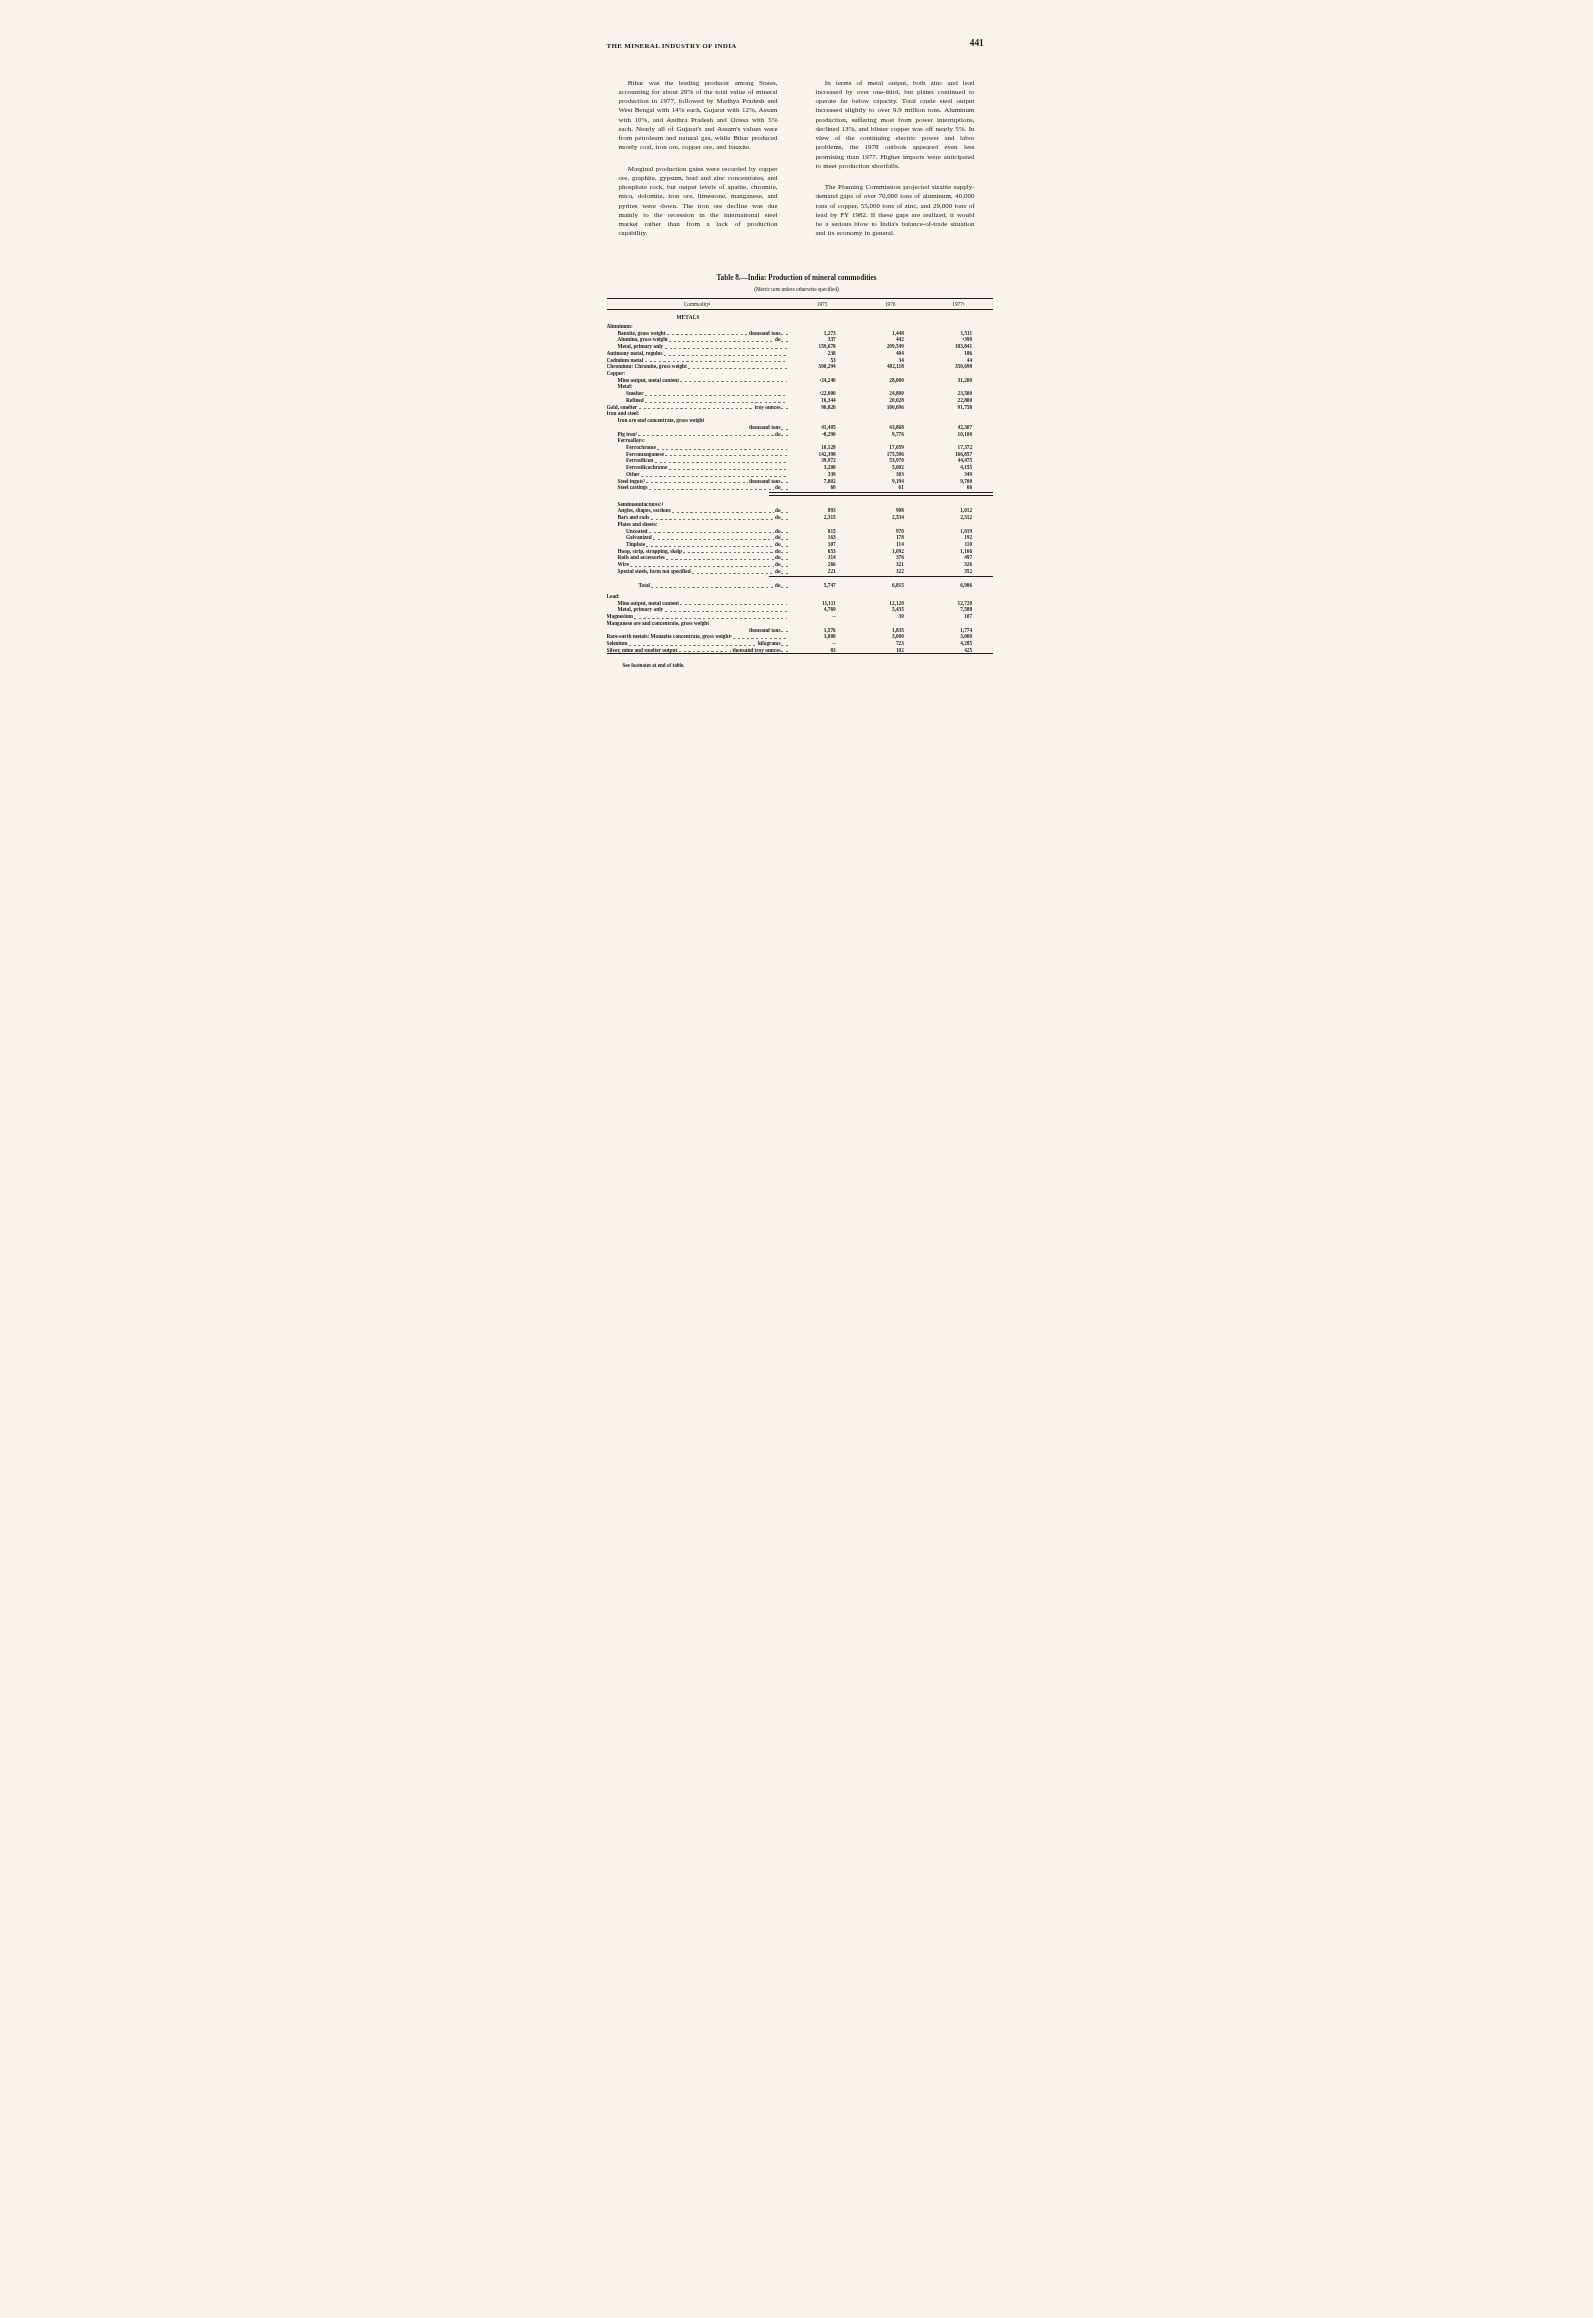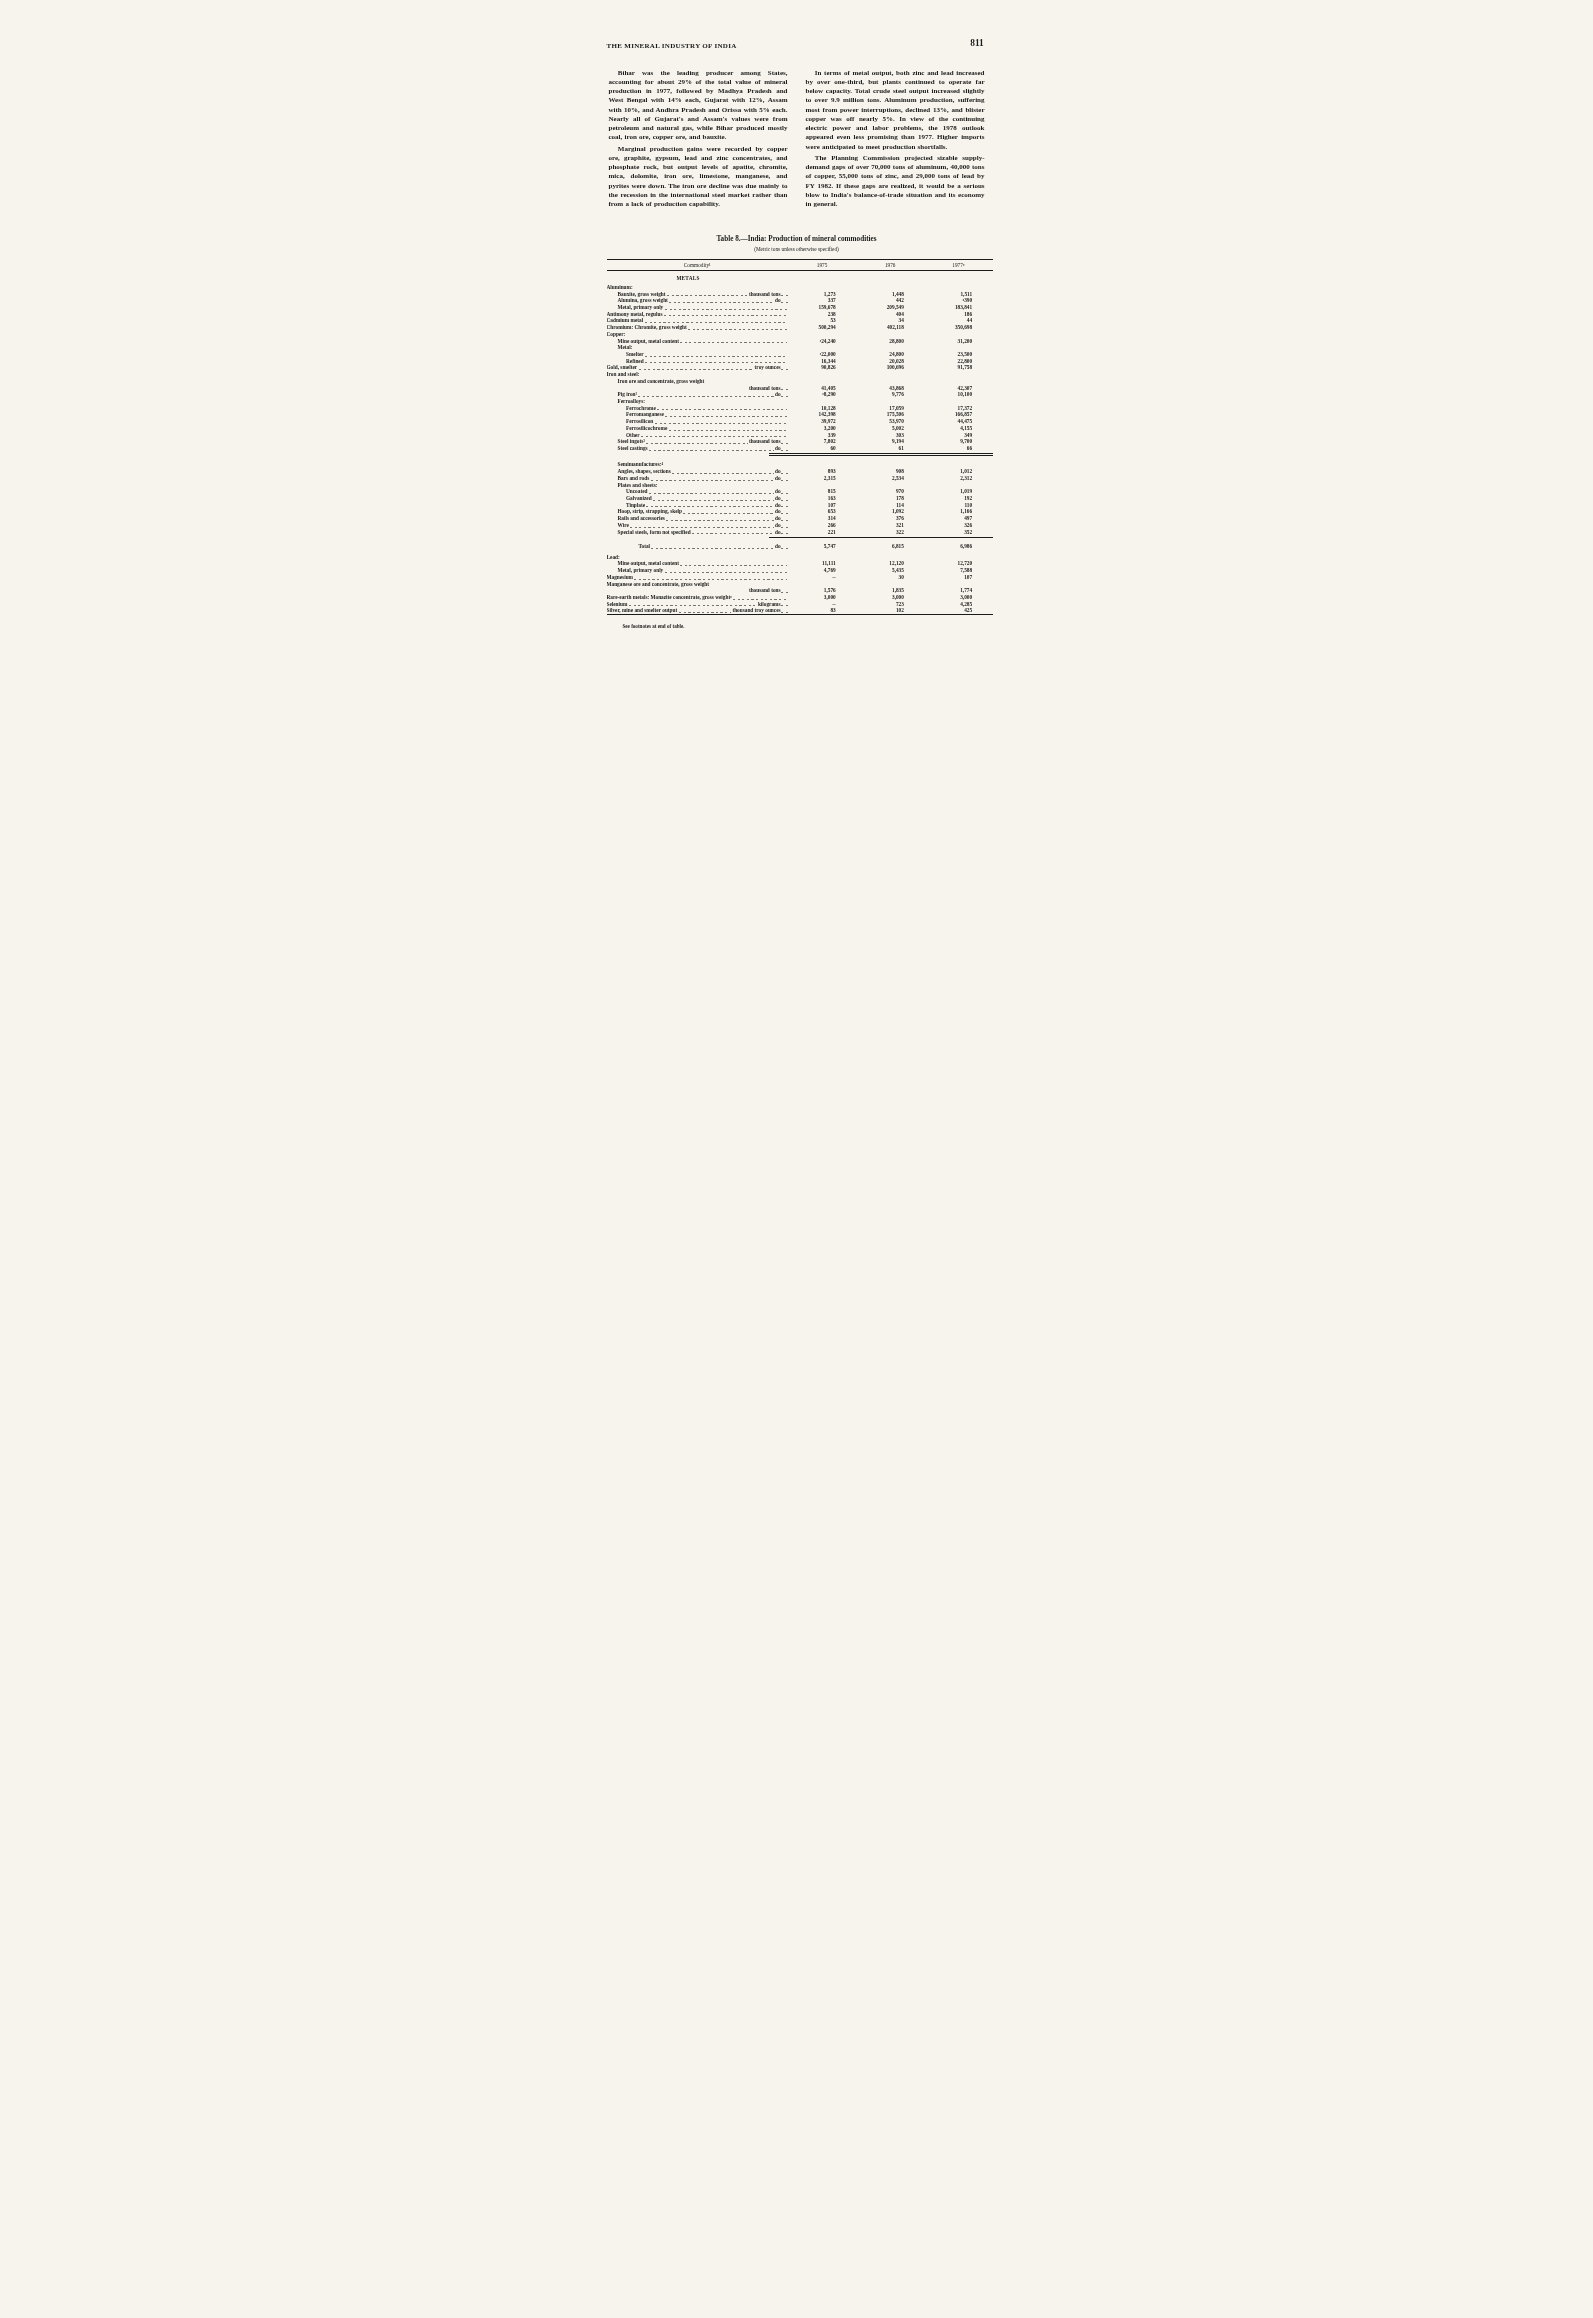--- a/index.html
+++ b/index.html
@@ -39,27 +39,26 @@
     font-size: 9.3px;
     font-weight: 700;
   }
   
   .columns {
     display: flex;
     gap: 14px;
   }
   .col { flex: 1 1 0; }
   .col p {
-    margin: 2px;
+    margin: 12px;
     font-size: 7px;
     line-height: 1.32;
     text-align: justify;
     text-indent: 9.3px;
     word-spacing: 0.5px;
-    font-weight: bold;
   }
   
   .table-block { margin-top: 24px; }
   .table-title {
     text-align: center;
     font-weight: 700;
     font-size: 7.2px;
     margin: 0 0 3.2px 0;
   }
   .table-subtitle {
@@ -140,21 +139,21 @@
   }
 </style>
 </head>
 <body>
 
 <div class="page">
   <div class="content">
 
     <div class="page-header">
       <span class="page-title">THE MINERAL INDUSTRY OF INDIA</span>
-      <span class="page-number">811</span>
+      <span class="page-number">441</span>
     </div>
 
     <div class="columns">
       <div class="col">
         <p>Bihar was the leading producer among States, accounting for about 29% of the total value of mineral production in 1977, followed by Madhya Pradesh and West Bengal with 14% each, Gujarat with 12%, Assam with 10%, and Andhra Pradesh and Orissa with 5% each. Nearly all of Gujarat's and Assam's values were from petroleum and natural gas, while Bihar produced mostly coal, iron ore, copper ore, and bauxite.</p>
         <p>Marginal production gains were recorded by copper ore, graphite, gypsum, lead and zinc concentrates, and phosphate rock, but output levels of apatite, chromite, mica, dolomite, iron ore, limestone, manganese, and pyrites were down. The iron ore decline was due mainly to the recession in the international steel market rather than from a lack of production capability.</p>
       </div>
       <div class="col">
         <p>In terms of metal output, both zinc and lead increased by over one-third, but plants continued to operate far below capacity. Total crude steel output increased slightly to over 9.9 million tons. Aluminum production, suffering most from power interruptions, declined 13%, and blister copper was off nearly 5%. In view of the continuing electric power and labor problems, the 1978 outlook appeared even less promising than 1977. Higher imports were anticipated to meet production shortfalls.</p>
         <p>The Planning Commission projected sizable supply-demand gaps of over 70,000 tons of aluminum, 40,000 tons of copper, 55,000 tons of zinc, and 29,000 tons of lead by FY 1982. If these gaps are realized, it would be a serious blow to India's balance-of-trade situation and its economy in general.</p>

